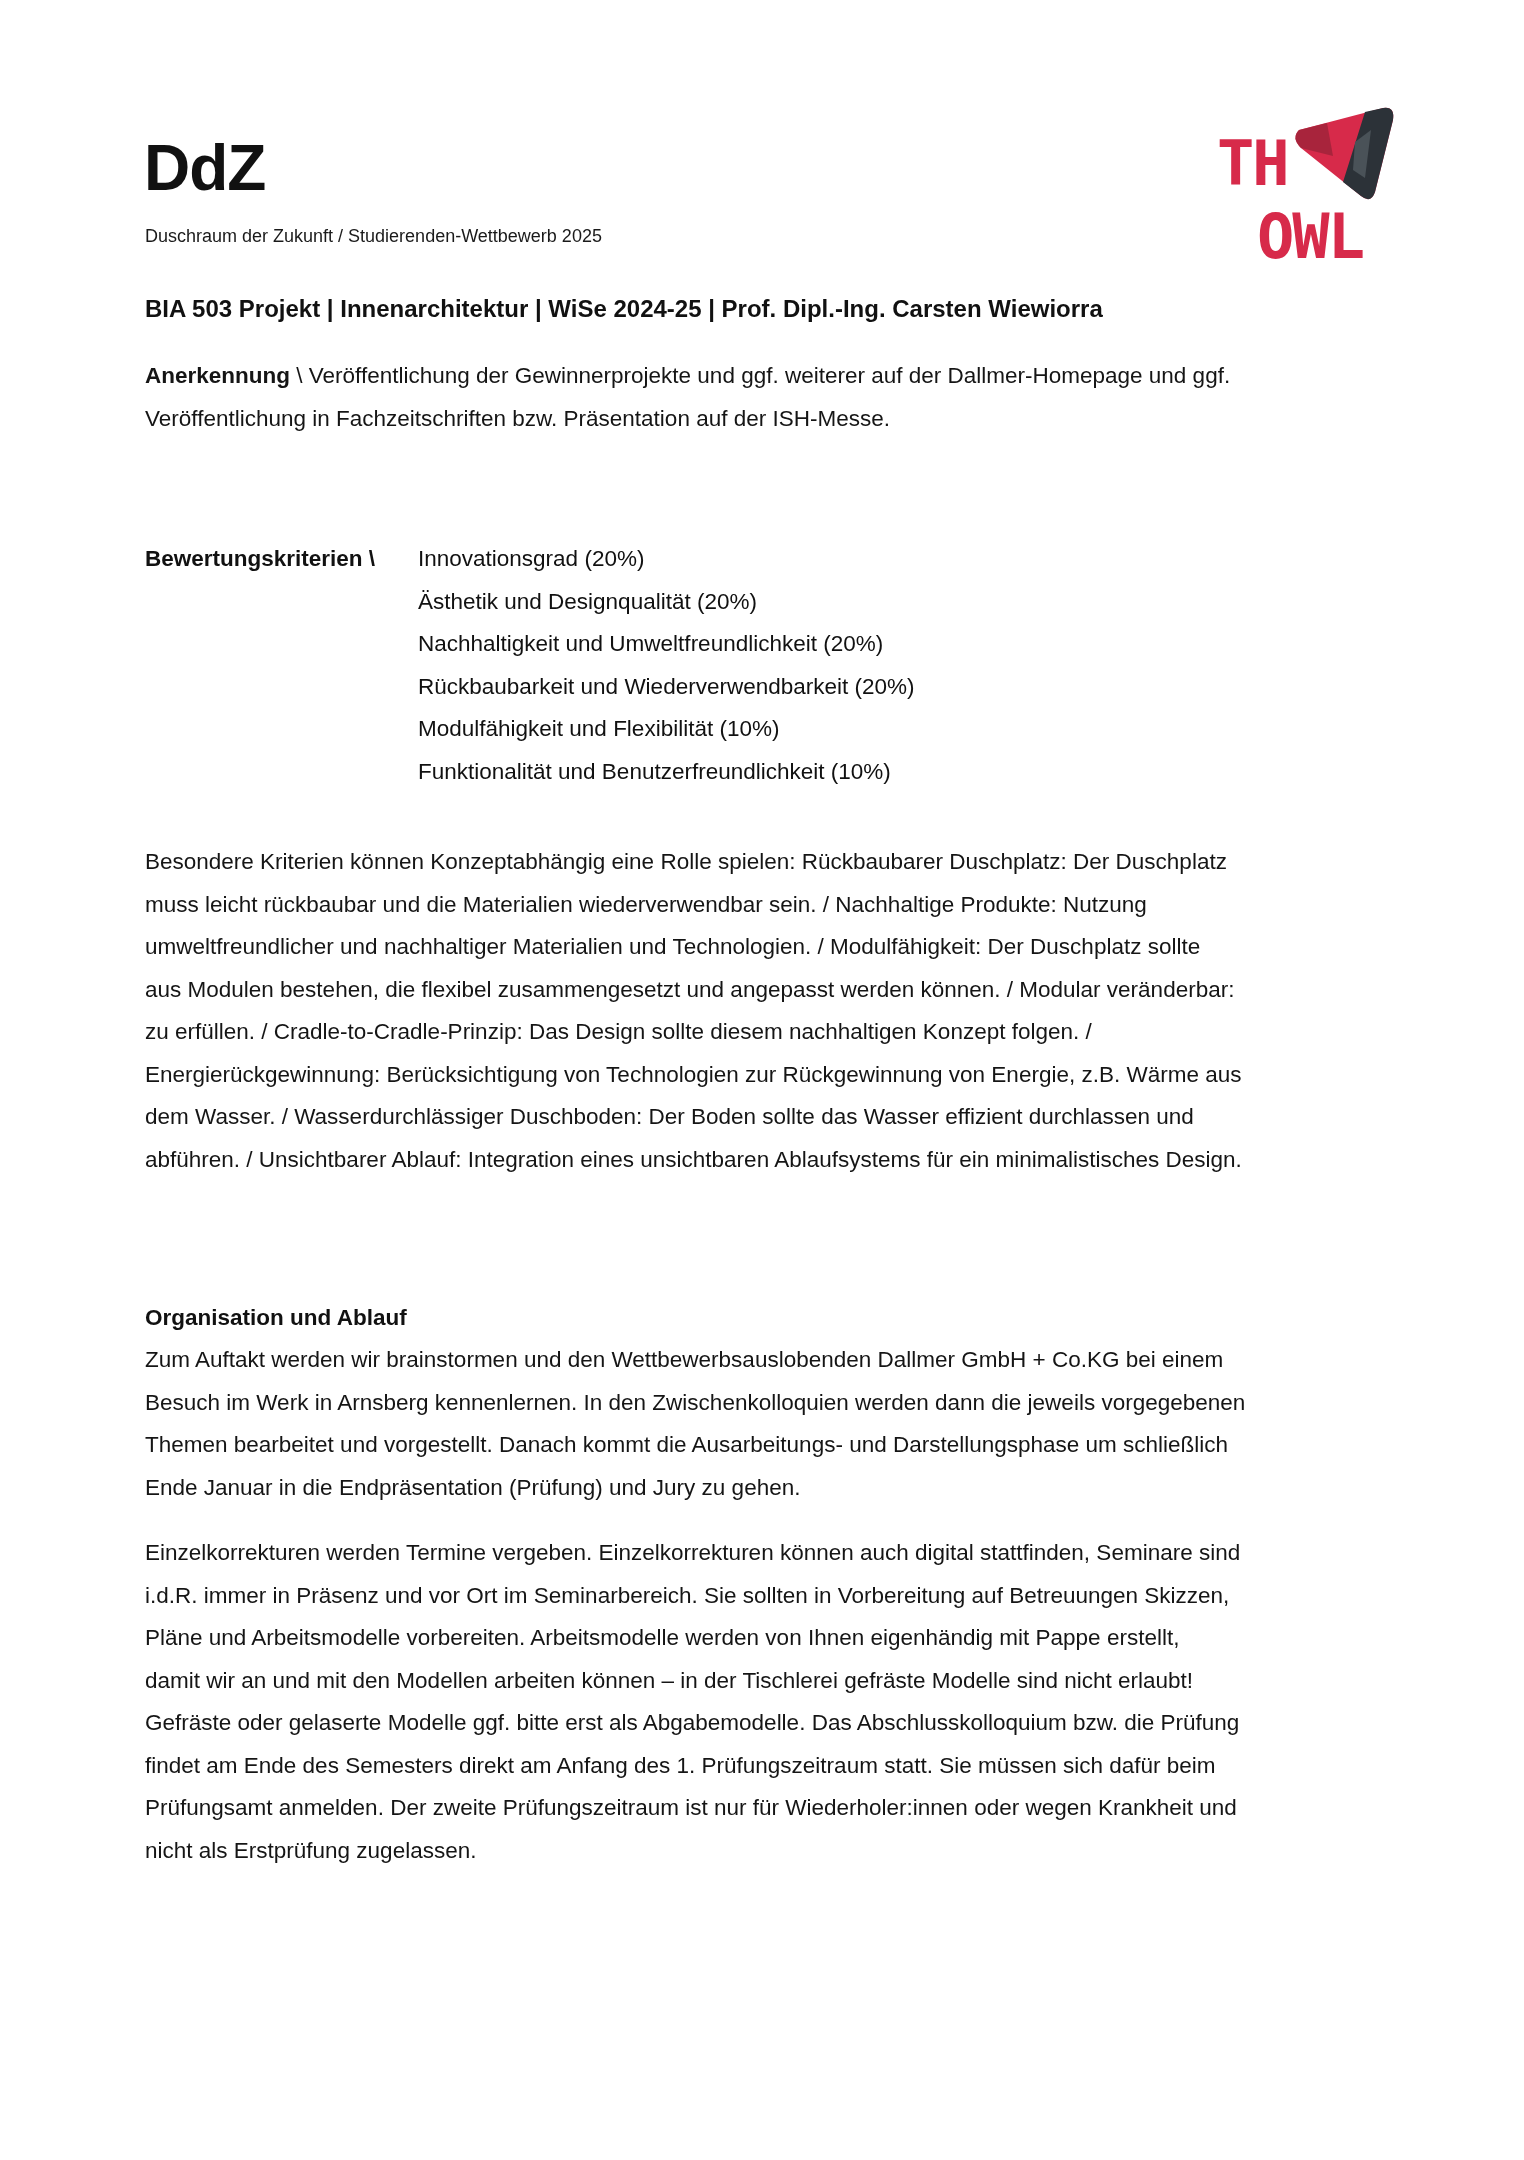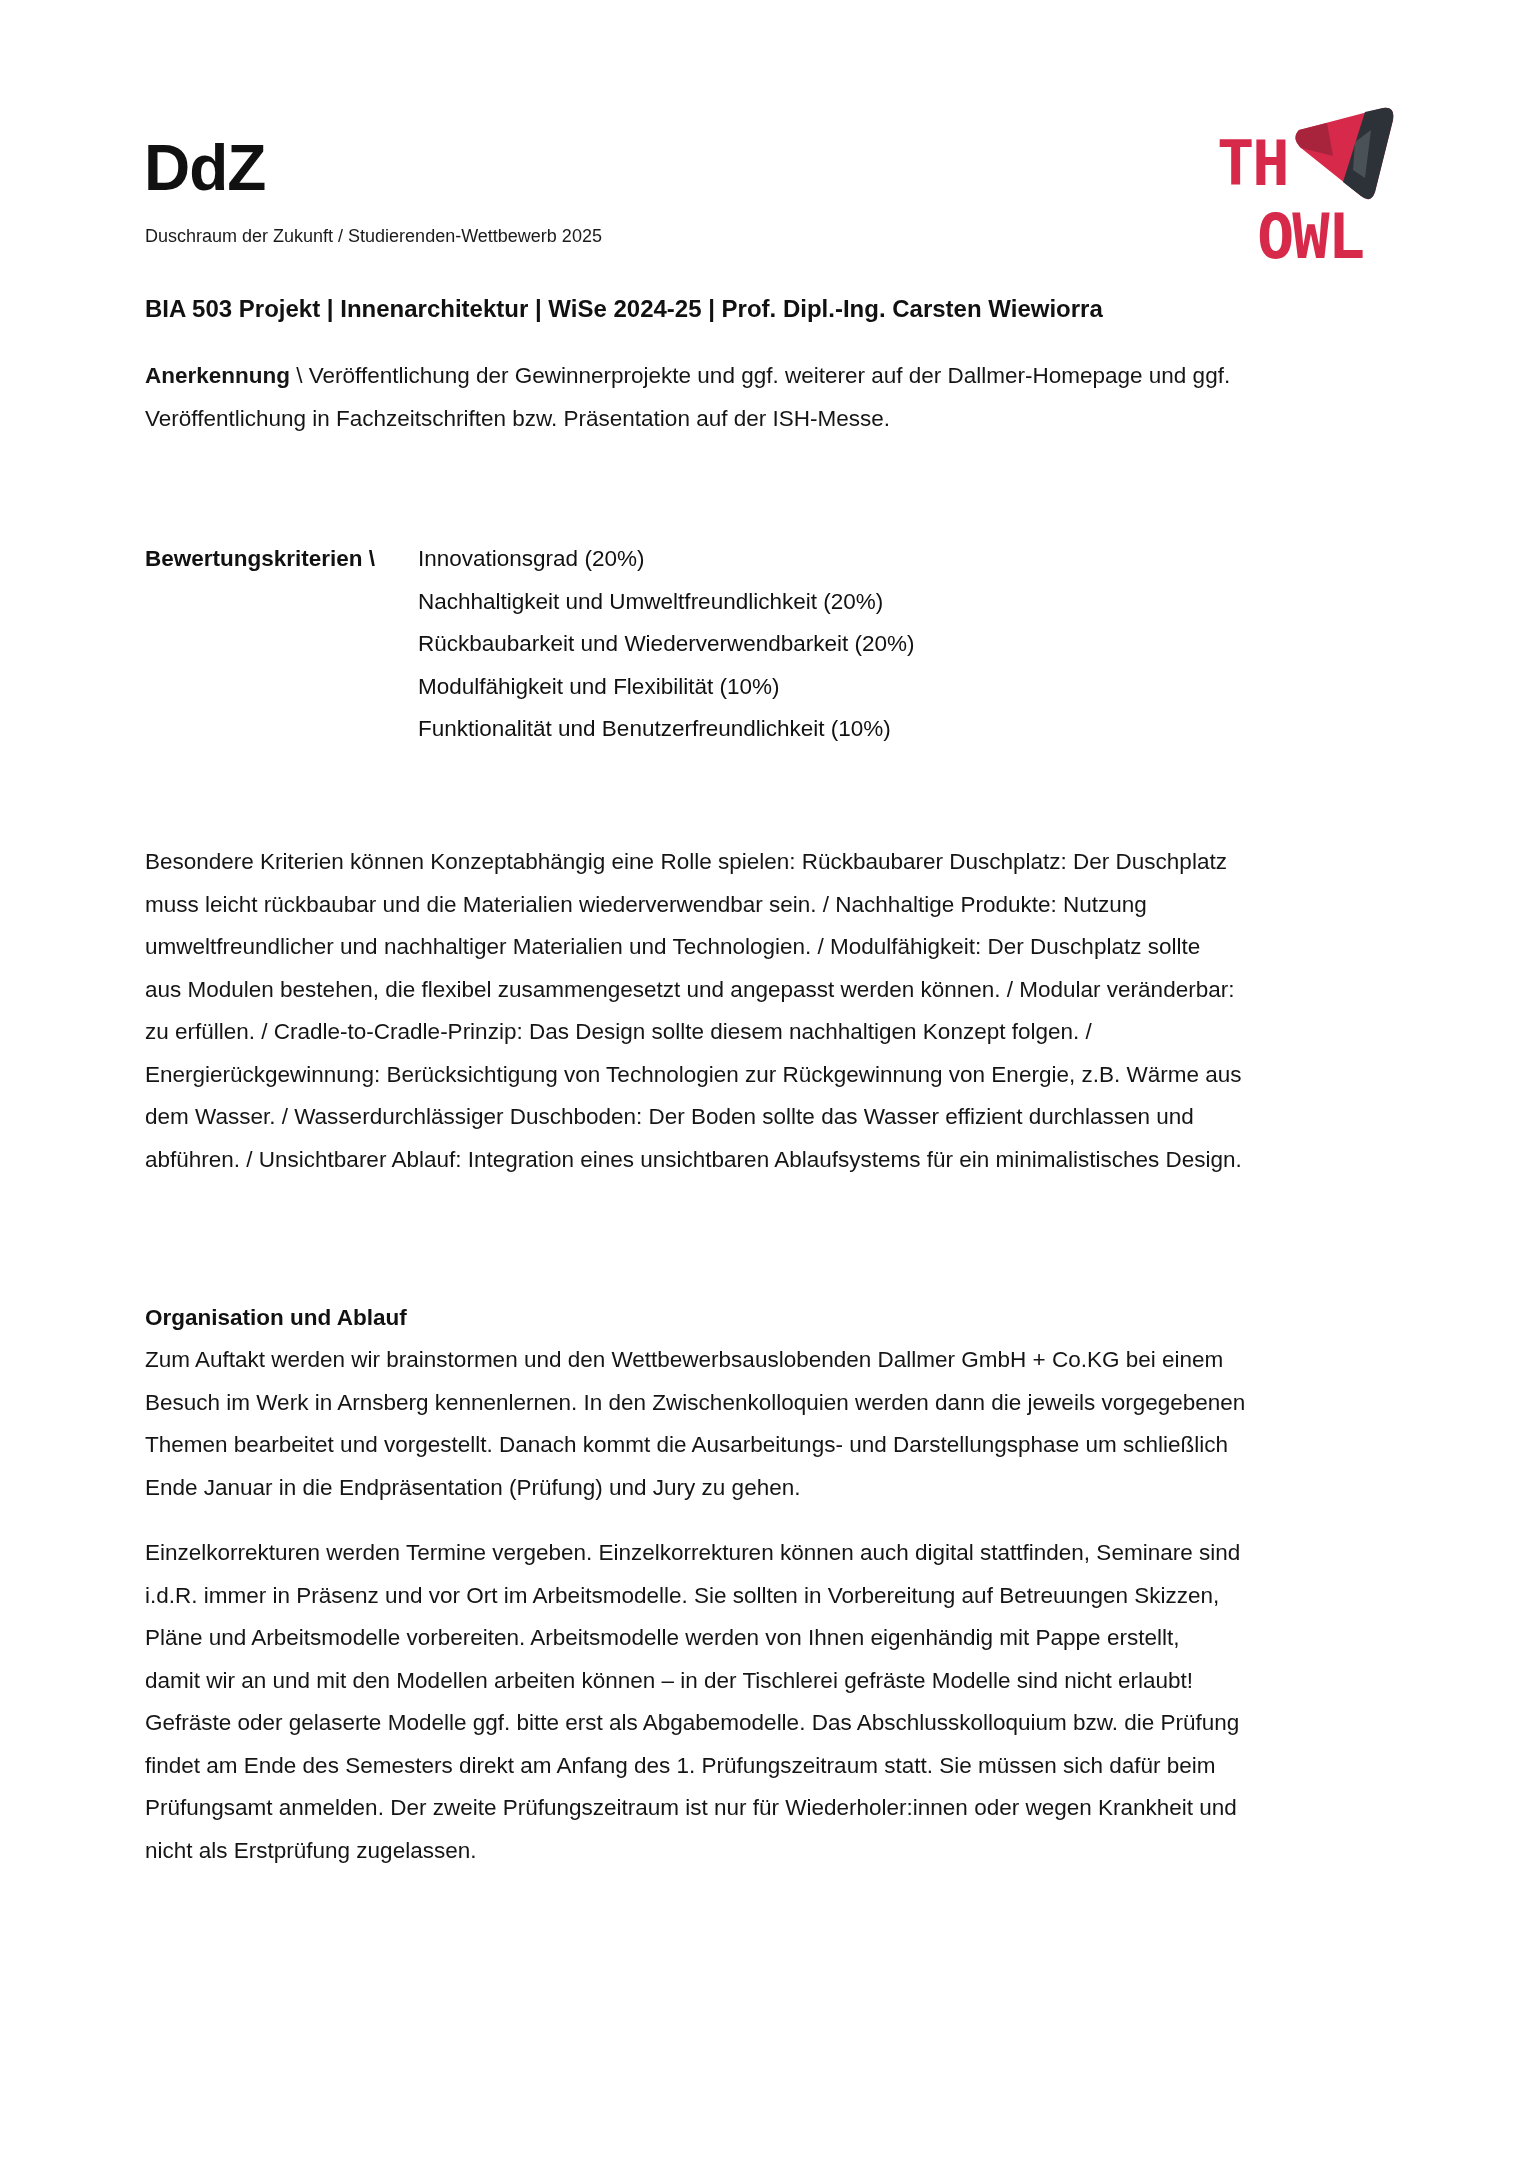--- a/index.html
+++ b/index.html
@@ -39,20 +39,21 @@
 </div>
 
 <div class="abs para" style="top:355px;">
   <span class="line"><b>Anerkennung</b><span> \ </span><span>Veröffentlichung der Gewinnerprojekte und ggf. weiterer auf der Dallmer-Homepage und ggf.</span></span>
   <span class="line">Veröffentlichung in Fachzeitschriften bzw. Präsentation auf der ISH-Messe.</span>
 </div>
 
 <div class="abs crit-label">Bewertungskriterien \</div>
 <ul class="abs crit-list">
   <li><span>Innovationsgrad</span> (<span>20%</span>)</li>
+  <li><span>Ästhetik und Designqualität</span> (<span>20%</span>)</li>
   <li><span>Nachhaltigkeit und Umweltfreundlichkeit</span> (<span>20%</span>)</li>
   <li><span>Rückbaubarkeit und Wiederverwendbarkeit</span> (<span>20%</span>)</li>
   <li><span>Modulfähigkeit und Flexibilität</span> (<span>10%</span>)</li>
   <li><span>Funktionalität und Benutzerfreundlichkeit</span> (<span>10%</span>)</li>
 </ul>
 
 <div class="abs para" style="top:841px;">
   <span class="line">Besondere Kriterien können Konzeptabhängig eine Rolle spielen: Rückbaubarer Duschplatz: Der Duschplatz</span>
   <span class="line">muss leicht rückbaubar und die Materialien wiederverwendbar sein. / Nachhaltige Produkte: Nutzung</span>
   <span class="line">umweltfreundlicher und nachhaltiger Materialien und Technologien. / Modulfähigkeit: Der Duschplatz sollte</span>
@@ -65,20 +66,20 @@
 
 <h2 class="abs heading">Organisation und Ablauf</h2>
 <div class="abs para" style="top:1339px;">
   <span class="line">Zum Auftakt werden wir brainstormen und den Wettbewerbsauslobenden Dallmer GmbH + Co.KG bei einem</span>
   <span class="line">Besuch im Werk in Arnsberg kennenlernen. In den Zwischenkolloquien werden dann die jeweils vorgegebenen</span>
   <span class="line">Themen bearbeitet und vorgestellt. Danach kommt die Ausarbeitungs- und Darstellungsphase um schließlich</span>
   <span class="line">Ende Januar in die Endpräsentation (Prüfung) und Jury zu gehen.</span>
 </div>
 <div class="abs para" style="top:1532px;">
   <span class="line">Einzelkorrekturen werden Termine vergeben. Einzelkorrekturen können auch digital stattfinden, Seminare sind</span>
-  <span class="line">i.d.R. immer in Präsenz und vor Ort im Arbeitsmodelle. Sie sollten in Vorbereitung auf Betreuungen Skizzen,</span>
+  <span class="line">i.d.R. immer in Präsenz und vor Ort im Seminarbereich. Sie sollten in Vorbereitung auf Betreuungen Skizzen,</span>
   <span class="line">Pläne und Arbeitsmodelle vorbereiten. Arbeitsmodelle werden von Ihnen eigenhändig mit Pappe erstellt,</span>
   <span class="line">damit wir an und mit den Modellen arbeiten können – in der Tischlerei gefräste Modelle sind nicht erlaubt!</span>
   <span class="line">Gefräste oder gelaserte Modelle ggf. bitte erst als Abgabemodelle. Das Abschlusskolloquium bzw. die Prüfung</span>
   <span class="line">findet am Ende des Semesters direkt am Anfang des 1. Prüfungszeitraum statt. Sie müssen sich dafür beim</span>
   <span class="line">Prüfungsamt anmelden. Der zweite Prüfungszeitraum ist nur für Wiederholer:innen oder wegen Krankheit und</span>
   <span class="line">nicht als Erstprüfung zugelassen.</span>
 </div>
 
 </body></html>

